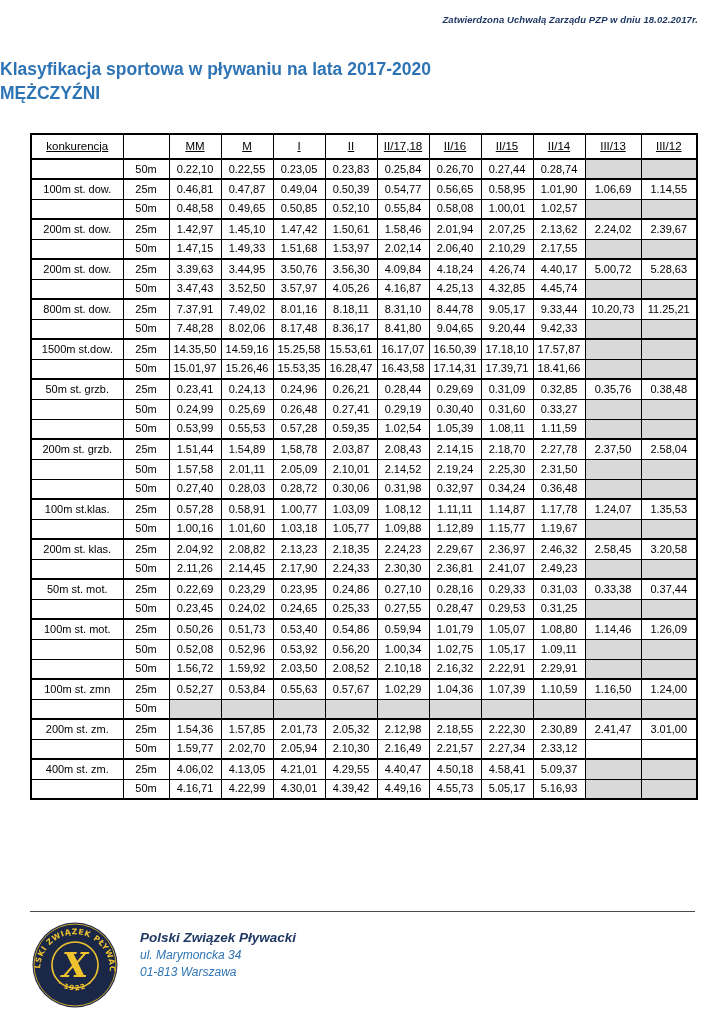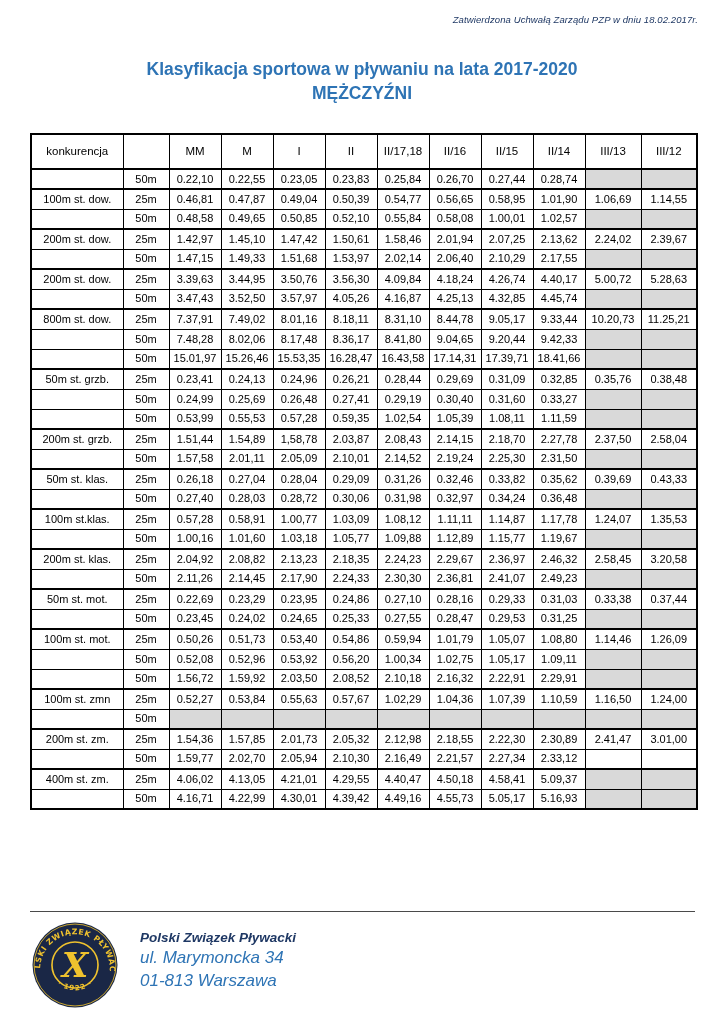--- a/index.html
+++ b/index.html
@@ -3,53 +3,53 @@
 <meta charset="utf-8">
 <style>
   * { margin:0; padding:0; box-sizing:border-box; }
   html,body { background:#ffffff; }
   body {
     width:724px; height:1024px; position:relative; overflow:hidden;
     font-family:"Liberation Sans", sans-serif; color:#000;
   }
   .approval {
     position:absolute; top:14px; right:26px;
-    font-size:9.5px; font-weight:normal; font-style:italic;
+    font-size:9.5px; font-weight:bold; font-style:italic;
     color:var(--dark_navy,#1F3864); letter-spacing:0.1px;
   }
   .title {
     position:absolute; top:57px; left:0; width:100%;
-    text-align:center; color:var(--accent_blue,#2E74B5);
+    color:var(--accent_blue,#2E74B5);
     font-size:17.5px; font-weight:bold; line-height:24px;
   }
   table.classification {
     position:absolute; top:133px; left:30px; width:666px;
     border-collapse:collapse; table-layout:fixed;
     border:2px solid #000;
   }
   .classification th, .classification td {
     border:1px solid #000; text-align:center; vertical-align:middle;
     font-size:11px; font-weight:normal; line-height:1;
     height:20px; padding:0 1px; white-space:nowrap; overflow:hidden;
   }
-  .classification thead th { height:35px; font-size:11.5px; border-bottom:2px solid #000; }
+  .classification thead th { height:25px; font-size:11.5px; border-bottom:2px solid #000;text-decoration:underline; }
   .classification tr.group-start td { border-top:2px solid #000; }
   .classification td.gray { background:var(--cell_gray,#D9D9D9); }
   .footer-rule {
     position:absolute; top:911px; left:30px; width:665px;
     border-top:1px solid #4a4a4a;
   }
   .footer-row {
     position:absolute; top:922px; left:32px;
     display:flex; align-items:flex-start; gap:22px;
   }
   .logo { width:86px; height:86px; display:block; }
   .address { padding-top:8px; font-style:italic; }
   .org-name { color:var(--dark_navy,#1F3864); font-weight:bold; font-size:13.5px; }
-  .addr-line { color:var(--accent_blue,#2E74B5); font-size:17px; margin-top:3px; }
+  .addr-line { color:var(--accent_blue,#2E74B5); font-size:12px; margin-top:3px; }
 </style>
 </head>
 <body>
 
 <div class="approval">Zatwierdzona Uchwałą Zarządu PZP w dniu 18.02.2017r.</div>
 
 <div class="title">
   <span>Klasyfikacja sportowa w pływaniu na lata 2017-2020</span><br>
   <span>MĘŻCZYŹNI</span>
 </div>
@@ -205,20 +205,34 @@
         <td>8.02,06</td>
         <td>8.17,48</td>
         <td>8.36,17</td>
         <td>8.41,80</td>
         <td>9.04,65</td>
         <td>9.20,44</td>
         <td>9.42,33</td>
         <td class="gray"></td>
         <td class="gray"></td>
       </tr>
+      <tr class="group-start">
+        <td>1500m st.dow.</td>
+        <td>25m</td>
+        <td>14.35,50</td>
+        <td>14.59,16</td>
+        <td>15.25,58</td>
+        <td>15.53,61</td>
+        <td>16.17,07</td>
+        <td>16.50,39</td>
+        <td>17.18,10</td>
+        <td>17.57,87</td>
+        <td class="gray"></td>
+        <td class="gray"></td>
+      </tr>
       <tr>
         <td></td>
         <td>50m</td>
         <td>15.01,97</td>
         <td>15.26,46</td>
         <td>15.53,35</td>
         <td>16.28,47</td>
         <td>16.43,58</td>
         <td>17.14,31</td>
         <td>17.39,71</td>
@@ -288,34 +302,20 @@
         <td>1.57,58</td>
         <td>2.01,11</td>
         <td>2.05,09</td>
         <td>2.10,01</td>
         <td>2.14,52</td>
         <td>2.19,24</td>
         <td>2.25,30</td>
         <td>2.31,50</td>
         <td class="gray"></td>
         <td class="gray"></td>
-      </tr>
-      <tr class="group-start">
-        <td>50m st. klas.</td>
-        <td>25m</td>
-        <td>0.26,18</td>
-        <td>0.27,04</td>
-        <td>0.28,04</td>
-        <td>0.29,09</td>
-        <td>0.31,26</td>
-        <td>0.32,46</td>
-        <td>0.33,82</td>
-        <td>0.35,62</td>
-        <td>0.39,69</td>
-        <td>0.43,33</td>
       </tr>
       <tr>
         <td></td>
         <td>50m</td>
         <td>0.27,40</td>
         <td>0.28,03</td>
         <td>0.28,72</td>
         <td>0.30,06</td>
         <td>0.31,98</td>
         <td>0.32,97</td>

